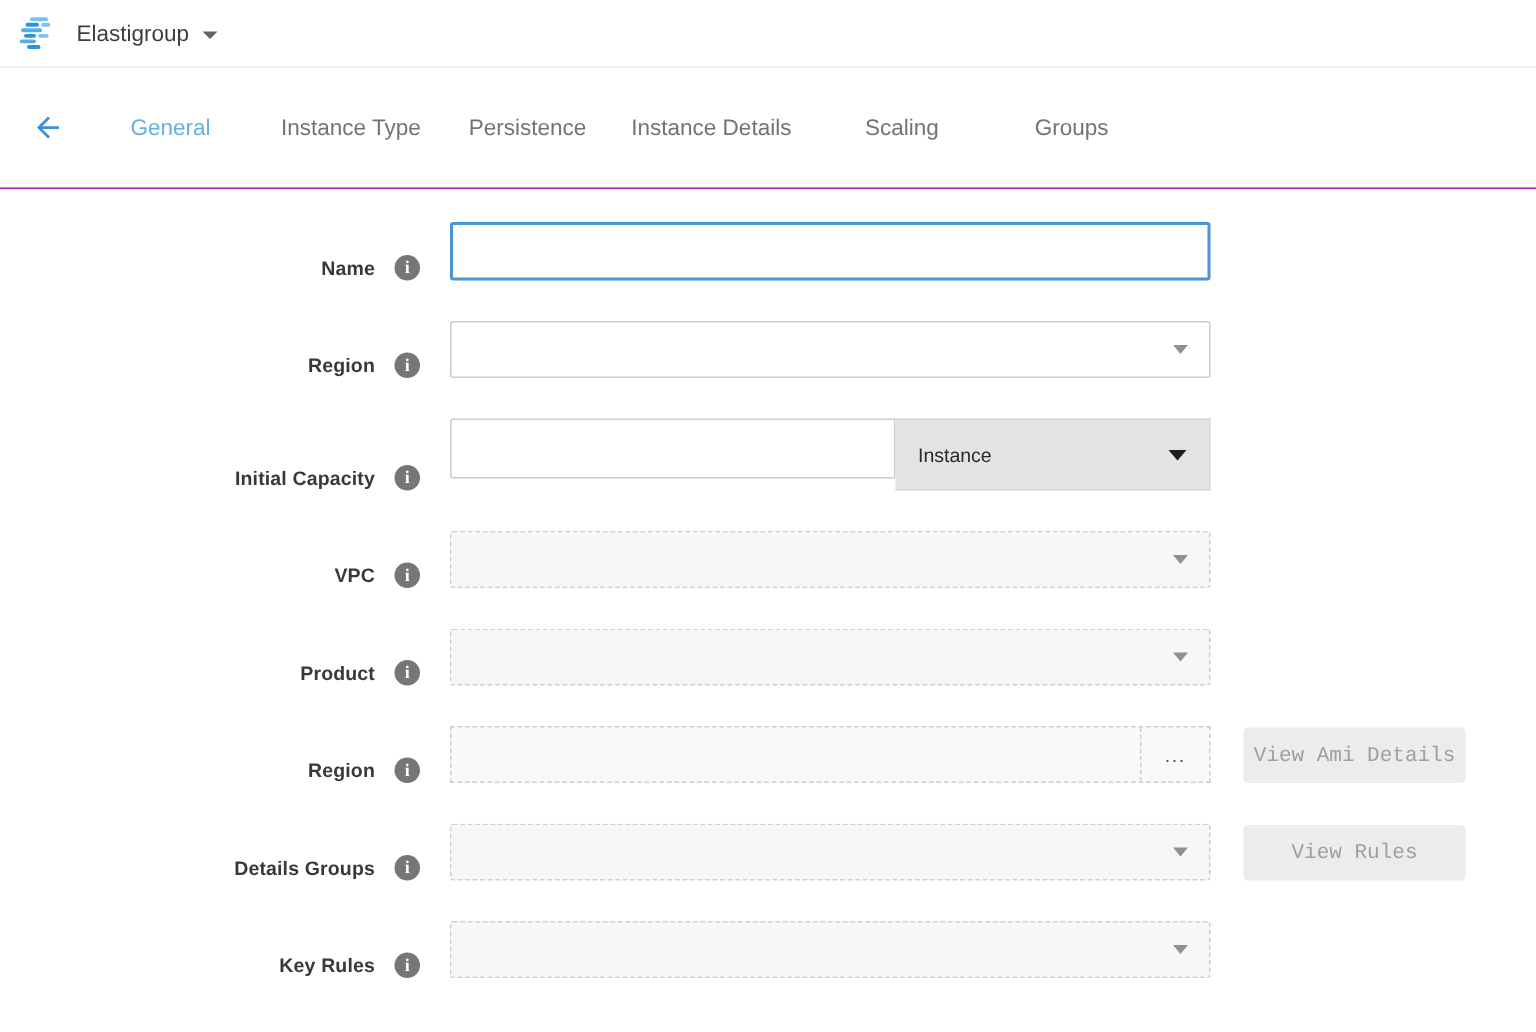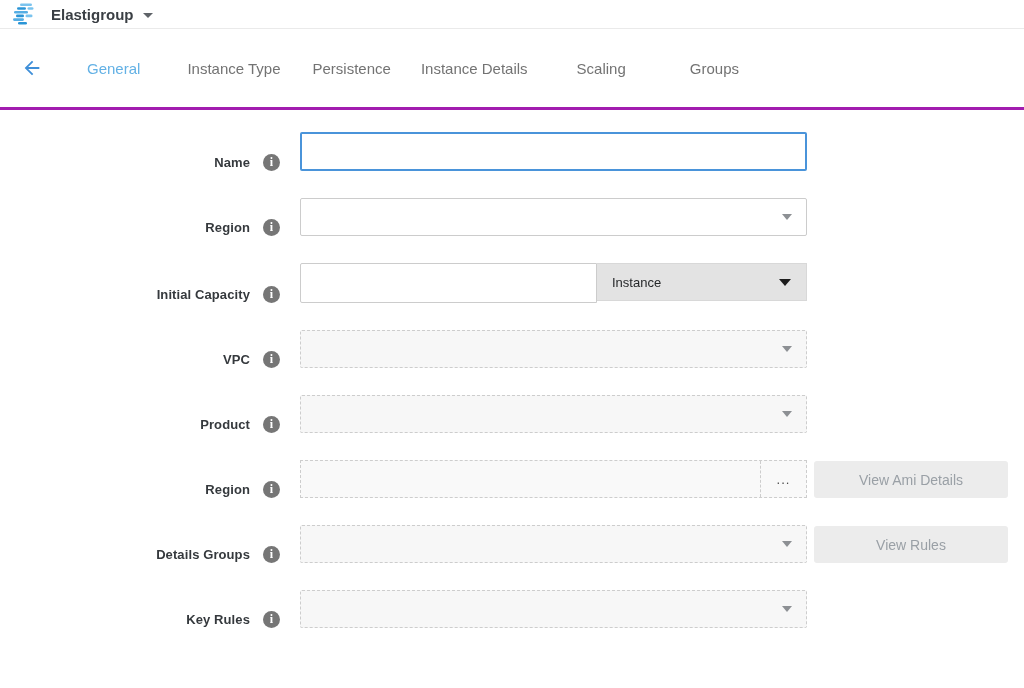--- a/index.html
+++ b/index.html
@@ -4,35 +4,35 @@
 <style>
   * { box-sizing: border-box; }
   html,body { margin:0; padding:0; }
   body {
     width:1024px; height:688px; background:#ffffff;
     font-family:"Liberation Sans", sans-serif; color:#3c4043; overflow:hidden;
   }
 
   
   .topbar {
-    height:29px; border-bottom:1px solid #eaeaea;
-    display:flex; align-items:center; padding-left:13px;font-weight:bold;
+    height:45px; border-bottom:1px solid #eaeaea;
+    display:flex; align-items:center; padding-left:13px;
   }
   .logo { width:27px; height:22px; flex:none; }
   .topbar-title { margin-left:11px; font-size:15px; color:#3a3f44; }
   .caret-sm {
     width:0; height:0; margin-left:9px; margin-top:3px;
     border-left:5px solid transparent; border-right:5px solid transparent;
     border-top:5px solid #5f6368;
   }
   .app-switcher { display:flex; align-items:center; cursor:pointer; }
 
   
   .tabbar {
-    height:81px; border-bottom:3px solid #a21caf;
+    height:81px; border-bottom:1px solid #a21caf;
     display:flex; align-items:center;text-align:center;
   }
   .back-button {
     margin-left:19px; width:26px; height:26px; border:none; background:none;
     padding:0; cursor:pointer; display:flex; align-items:center; justify-content:center;
   }
   .tabs { display:flex; margin-left:42px; }
   .tab { font-size:15px; color:#737373; cursor:pointer; white-space:nowrap; }
   .tab.active { color:#63b1e5; }
   .tab:nth-child(1){ margin-right:47px; }
@@ -71,21 +71,21 @@
     border-left:5px solid transparent; border-right:5px solid transparent;
     border-top:6px solid #8d9094;
   }
 
   
   .cap-input {
     width:297px; height:40px; border:1px solid #cccccc; border-radius:2px 0 0 2px;
     outline:none; padding:0 10px; font-size:14px; color:#333; flex:none;
   }
   .unit-select {
-    flex:1; height:38px; background:#e3e3e3; border:1px solid #d8d8d8; border-left:none;
+    flex:1; height:48px; background:#e3e3e3; border:1px solid #d8d8d8; border-left:none;
     display:flex; align-items:center; justify-content:space-between;
     padding:0 15px; cursor:pointer; font-size:13px; color:#26282a;
   }
   .unit-select .dcaret {
     border-left:6px solid transparent; border-right:6px solid transparent;
     border-top:7px solid #1d1d1d;
   }
 
   
   .image-box {
@@ -93,25 +93,25 @@
     display:flex; align-items:stretch;
   }
   .image-value { flex:1; }
   .browse {
     width:46px; flex:none; border-left:1px dashed #cdcdcd; cursor:pointer;
     display:flex; align-items:center; justify-content:center;
     color:#4c4c4c; font-size:13px; letter-spacing:1px;
   }
 
   .side-button {
-    margin-left:7px; width:194px; height:37px; flex:none;
+    margin-left:22px; width:148px; height:37px; flex:none;
     background:#ececec; border:none; border-radius:3px;
     color:#9aa0a6; font-size:14px; cursor:pointer;
     display:flex; align-items:center; justify-content:center;
-    font-family:Liberation Sans, sans-serif;
+    font-family:Liberation Mono, monospace;
   }
 </style>
 </head>
 <body>
 
 <header class="topbar">
   <span class="app-switcher">
     <svg class="logo" viewBox="0 0 27 22" aria-hidden="true">
       <rect x="7" y="0.5" width="12" height="2.6" rx="1.3" fill="#7ac3ee"></rect>
       <rect x="4" y="4.2" width="9" height="2.6" rx="1.3" fill="#2b95d6"></rect>

